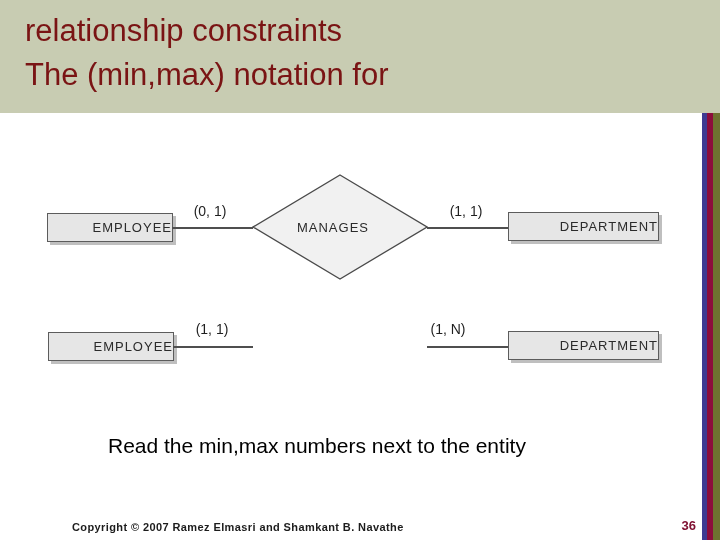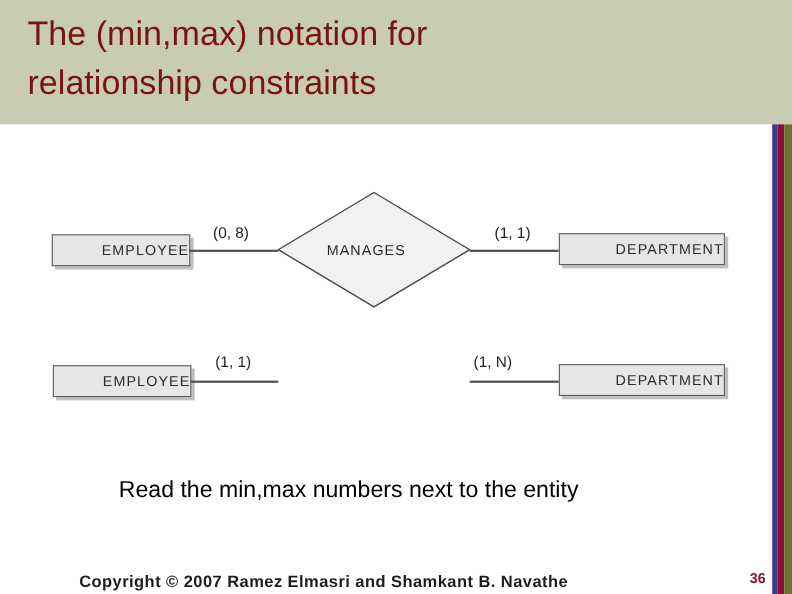--- a/index.html
+++ b/index.html
@@ -49,48 +49,48 @@
   
   .body-text {
     position: absolute; left: 108px; top: 432px;
     font-size: 21px; line-height: 28px; color: #000000;
   }
   .body-text .bold { font-weight: 700; }
 
   
   .footer {
     position: absolute; left: 72px; top: 521px;
-    font-size: 15px; font-weight: 600; color: #1c1c1c; letter-spacing: 0.4px;
+    font-size: 11px; font-weight: 600; color: #1c1c1c; letter-spacing: 0.4px;
   }
   .page-number {
     position: absolute; left: 666px; top: 518px; width: 30px;
     font-size: 13px; font-weight: 700; color: #801233; text-align: right;
   }
 </style>
 </head>
 <body>
 
 <div class="slide">
 
   <div class="header">
     <div class="title">
+      <div>relationship constraints</div>
       <div>The (min,max) notation for</div>
-      <div>relationship constraints</div>
     </div>
   </div>
 
   <div class="stripe stripe-blue"></div>
   <div class="stripe stripe-maroon"></div>
   <div class="stripe stripe-olive"></div>
 
   <div class="entity-box" style="left:47px; top:213px; width:126px;">
     <span>EMPLOYEE</span>
   </div>
   <div class="connector" style="left:172px; top:227px; width:81px;"></div>
-  <div class="cardinality" style="left:182px; top:203px;">(0, 8)</div>
+  <div class="cardinality" style="left:182px; top:203px;">(0, 1)</div>
 
   <div class="diamond" style="left:252px; top:174px;">
     <svg width="176" height="106" viewBox="0 0 176 106">
       <polygon points="88,1 175,53 88,105 1,53" fill="#f1f1f1" stroke="#4a4a4a" stroke-width="1.3"></polygon>
     </svg>
     <span class="rel-label">MANAGES</span>
   </div>
 
   <div class="connector" style="left:427px; top:227px; width:81px;"></div>
   <div class="cardinality" style="left:438px; top:203px;">(1, 1)</div>

